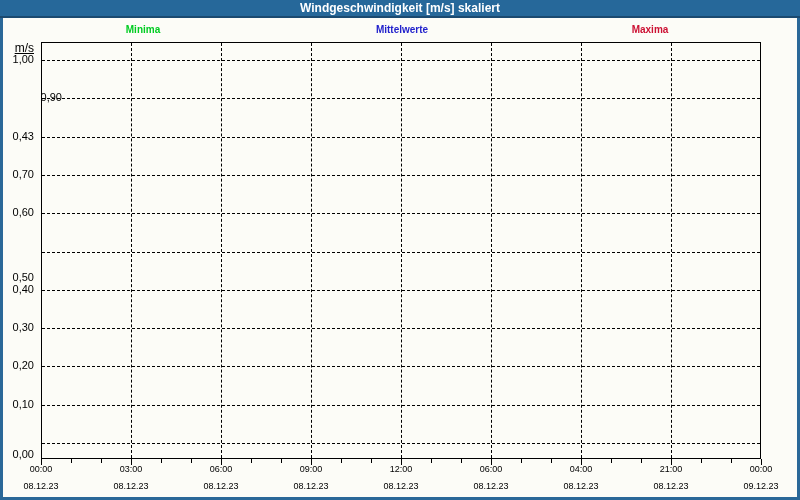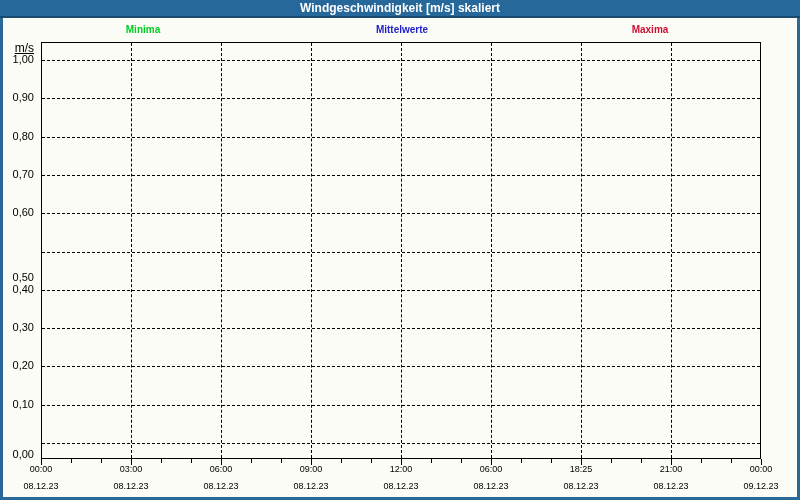--- a/index.html
+++ b/index.html
@@ -75,43 +75,43 @@
       <div class="vgrid" style="left: 179px;"></div>
       <div class="vgrid" style="left: 269px;"></div>
       <div class="vgrid" style="left: 359px;"></div>
       <div class="vgrid" style="left: 449px;"></div>
       <div class="vgrid" style="left: 539px;"></div>
       <div class="vgrid" style="left: 629px;"></div>
     </div>
 
   <div id="axis-layer">
       <div class="ylab" style="top: 54px;">1,00</div>
-      <div class="ylab" style="top: 92.3px;">0,90</div>
-      <div class="ylab" style="top: 130.6px;">0,80</div>
+      <div class="ylab" style="top: 92.3px; padding-left: 28px;">0,90</div>
+      <div class="ylab" style="top: 130.6px;">0,43</div>
       <div class="ylab" style="top: 168.9px;">0,70</div>
       <div class="ylab" style="top: 207.2px;">0,60</div>
       <div class="ylab" style="top: 245.5px; margin-top: 26px;">0,50</div>
       <div class="ylab" style="top: 283.8px;">0,40</div>
       <div class="ylab" style="top: 322.1px;">0,30</div>
       <div class="ylab" style="top: 360.4px;">0,20</div>
       <div class="ylab" style="top: 398.7px;">0,10</div>
       <div class="ylab" style="top: 437px; margin-top: 12px;">0,00</div>
       <div class="xlab-time" style="left: 41px;">00:00</div>
       <div class="xlab-date" style="left: 41px;">08.12.23</div>
       <div class="xlab-time" style="left: 131px;">03:00</div>
       <div class="xlab-date" style="left: 131px;">08.12.23</div>
       <div class="xlab-time" style="left: 221px;">06:00</div>
       <div class="xlab-date" style="left: 221px;">08.12.23</div>
       <div class="xlab-time" style="left: 311px;">09:00</div>
       <div class="xlab-date" style="left: 311px;">08.12.23</div>
       <div class="xlab-time" style="left: 401px;">12:00</div>
       <div class="xlab-date" style="left: 401px;">08.12.23</div>
       <div class="xlab-time" style="left: 491px;">06:00</div>
       <div class="xlab-date" style="left: 491px;">08.12.23</div>
-      <div class="xlab-time" style="left: 581px;">18:25</div>
+      <div class="xlab-time" style="left: 581px;">04:00</div>
       <div class="xlab-date" style="left: 581px;">08.12.23</div>
       <div class="xlab-time" style="left: 671px;">21:00</div>
       <div class="xlab-date" style="left: 671px;">08.12.23</div>
       <div class="xlab-time" style="left: 761px;">00:00</div>
       <div class="xlab-date" style="left: 761px;">09.12.23</div>
       <div class="xtick" style="left: 41px; height: 6px;"></div>
       <div class="xtick" style="left: 71px; height: 4px;"></div>
       <div class="xtick" style="left: 101px; height: 4px;"></div>
       <div class="xtick" style="left: 131px; height: 6px;"></div>
       <div class="xtick" style="left: 161px; height: 4px;"></div>

